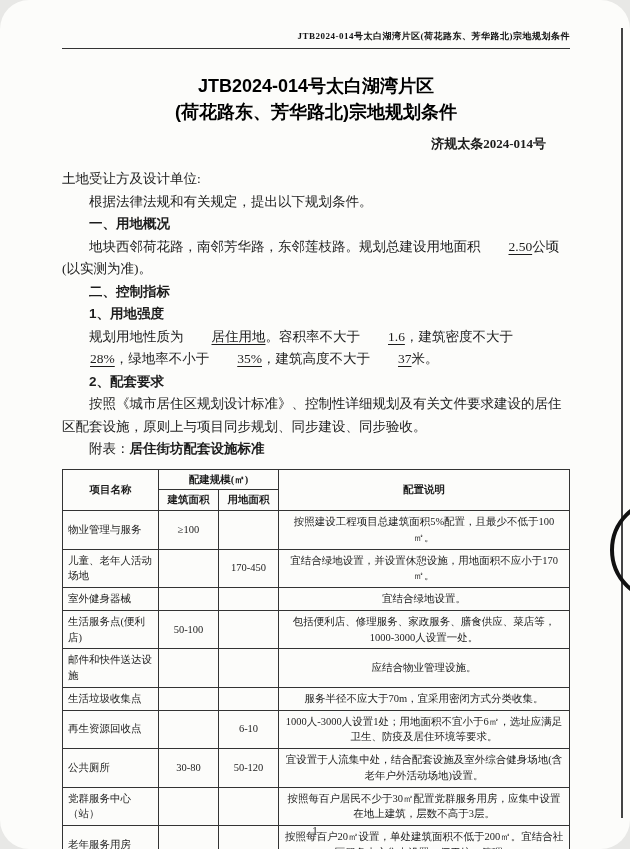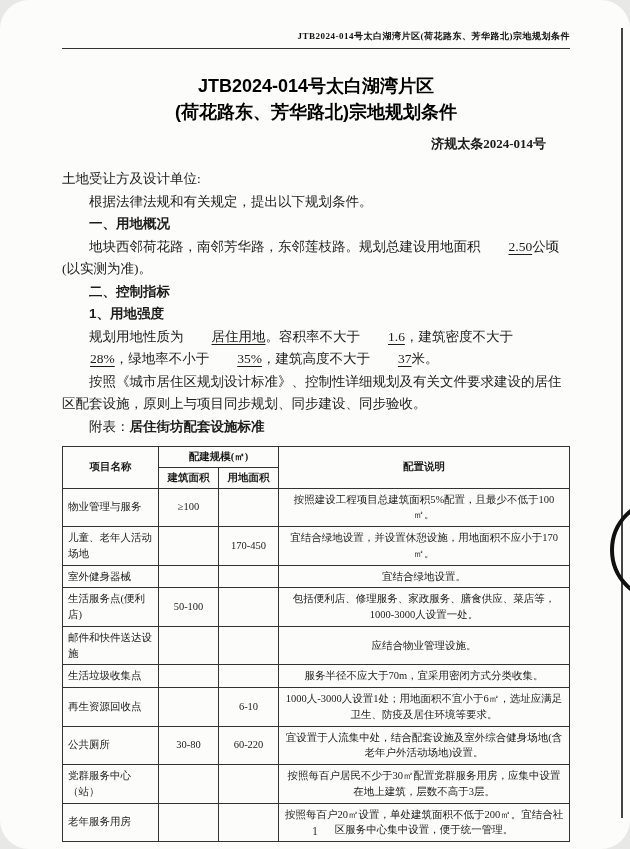--- a/index.html
+++ b/index.html
@@ -64,20 +64,21 @@
   <div class="docno">济规太条2024-014号</div>
 
   <div class="bodytext">
     <p class="no-indent">土地受让方及设计单位:</p>
     <p>根据法律法规和有关规定，提出以下规划条件。</p>
     <p class="heading">一、用地概况</p>
     <p><span>地块西邻荷花路，南邻芳华路，东邻莲枝路。规划总建设用地面积</span><span class="u">2.50</span><span>公顷(以实测为准)。</span></p>
     <p class="heading">二、控制指标</p>
     <p class="heading">1、用地强度</p>
     <p><span>规划用地性质为</span><span class="u">居住用地</span><span>。容积率不大于</span><span class="u">1.6</span><span>，建筑密度不大于</span><span class="u">28%</span><span>，绿地率不小于</span><span class="u">35%</span><span>，建筑高度不大于</span><span class="u">37</span><span>米。</span></p>
+    <p class="heading">2、配套要求</p>
     <p>按照《城市居住区规划设计标准》、控制性详细规划及有关文件要求建设的居住区配套设施，原则上与项目同步规划、同步建设、同步验收。</p>
     <p><span>附表：</span><span class="b">居住街坊配套设施标准</span></p>
   </div>
 
   <table class="spec">
     <colgroup>
       <col class="col-name">
         <col class="col-num">
         <col class="col-num">
         <col>
@@ -132,21 +133,21 @@
       </tr>
       <tr>
         <td class="name-cell">再生资源回收点</td>
         <td class="num-cell"></td>
         <td class="num-cell">6-10</td>
         <td class="desc-cell">1000人-3000人设置1处；用地面积不宜小于6㎡，选址应满足卫生、防疫及居住环境等要求。</td>
       </tr>
       <tr>
         <td class="name-cell">公共厕所</td>
         <td class="num-cell">30-80</td>
-        <td class="num-cell">60-220</td>
+        <td class="num-cell">50-120</td>
         <td class="desc-cell">宜设置于人流集中处，结合配套设施及室外综合健身场地(含老年户外活动场地)设置。</td>
       </tr>
       <tr>
         <td class="name-cell">党群服务中心（站）</td>
         <td class="num-cell"></td>
         <td class="num-cell"></td>
         <td class="desc-cell">按照每百户居民不少于30㎡配置党群服务用房，应集中设置在地上建筑，层数不高于3层。</td>
       </tr>
       <tr>
         <td class="name-cell">老年服务用房</td>

